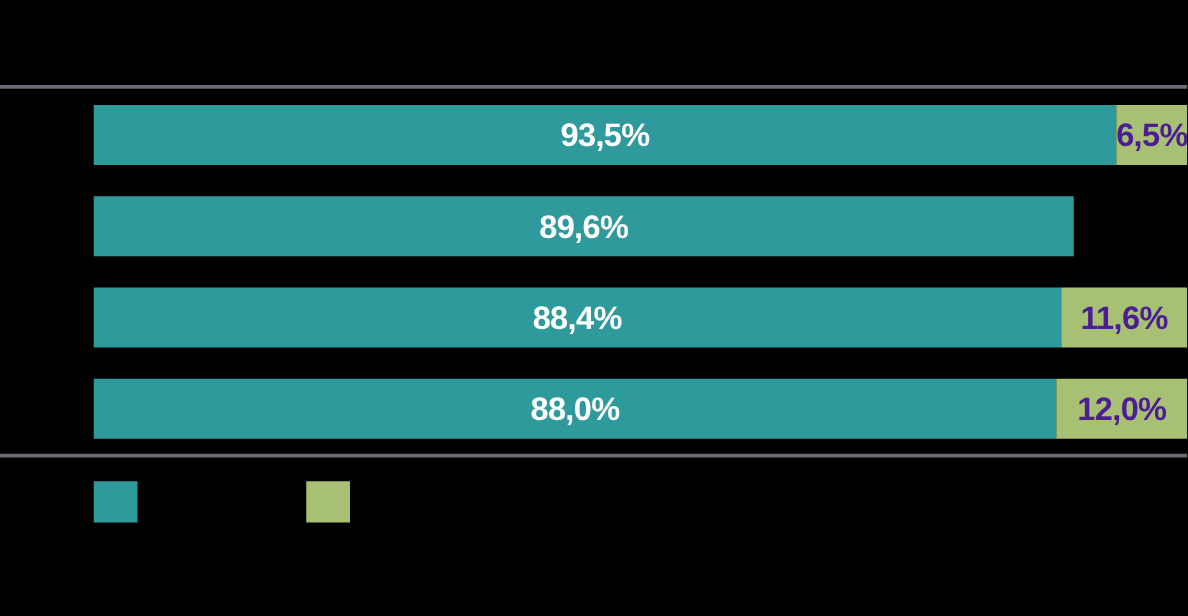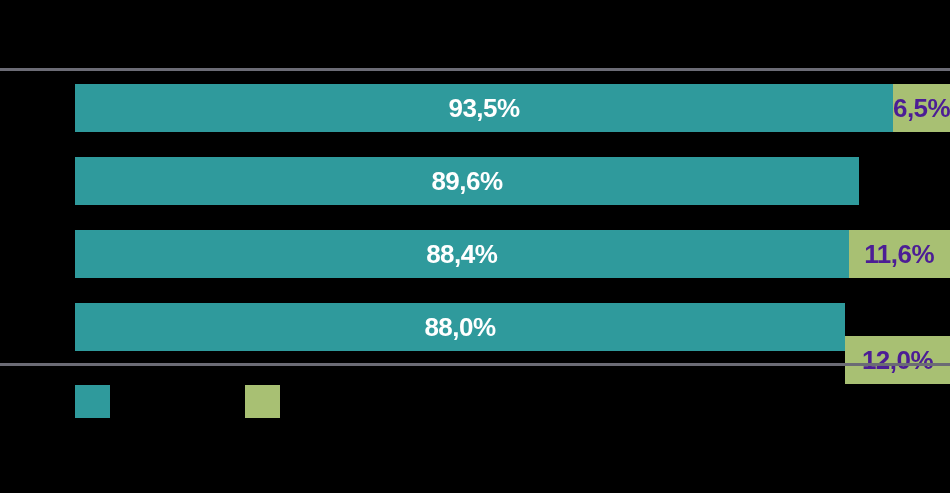--- a/index.html
+++ b/index.html
@@ -177,21 +177,21 @@
       </div>
       <div class="seg seg-secondary" style="flex: 0 0 11.6%;">
         <span class="seg-label">11,6%</span>
       </div>
     </div>
 
     <div class="bar-row row-3">
       <div class="seg seg-primary" style="flex: 0 0 88%;">
         <span class="seg-label">88,0%</span>
       </div>
-      <div class="seg seg-secondary" style="flex: 0 0 12%; margin-top: 33px;">
+      <div class="seg seg-secondary" style="flex: 0 0 12%;">
         <span class="seg-label">12,0%</span>
       </div>
     </div>
 
   </div>
 
   <div class="rule rule-bottom"></div>
 
   <div class="legend">
     <div class="legend-item legend-item-0">

